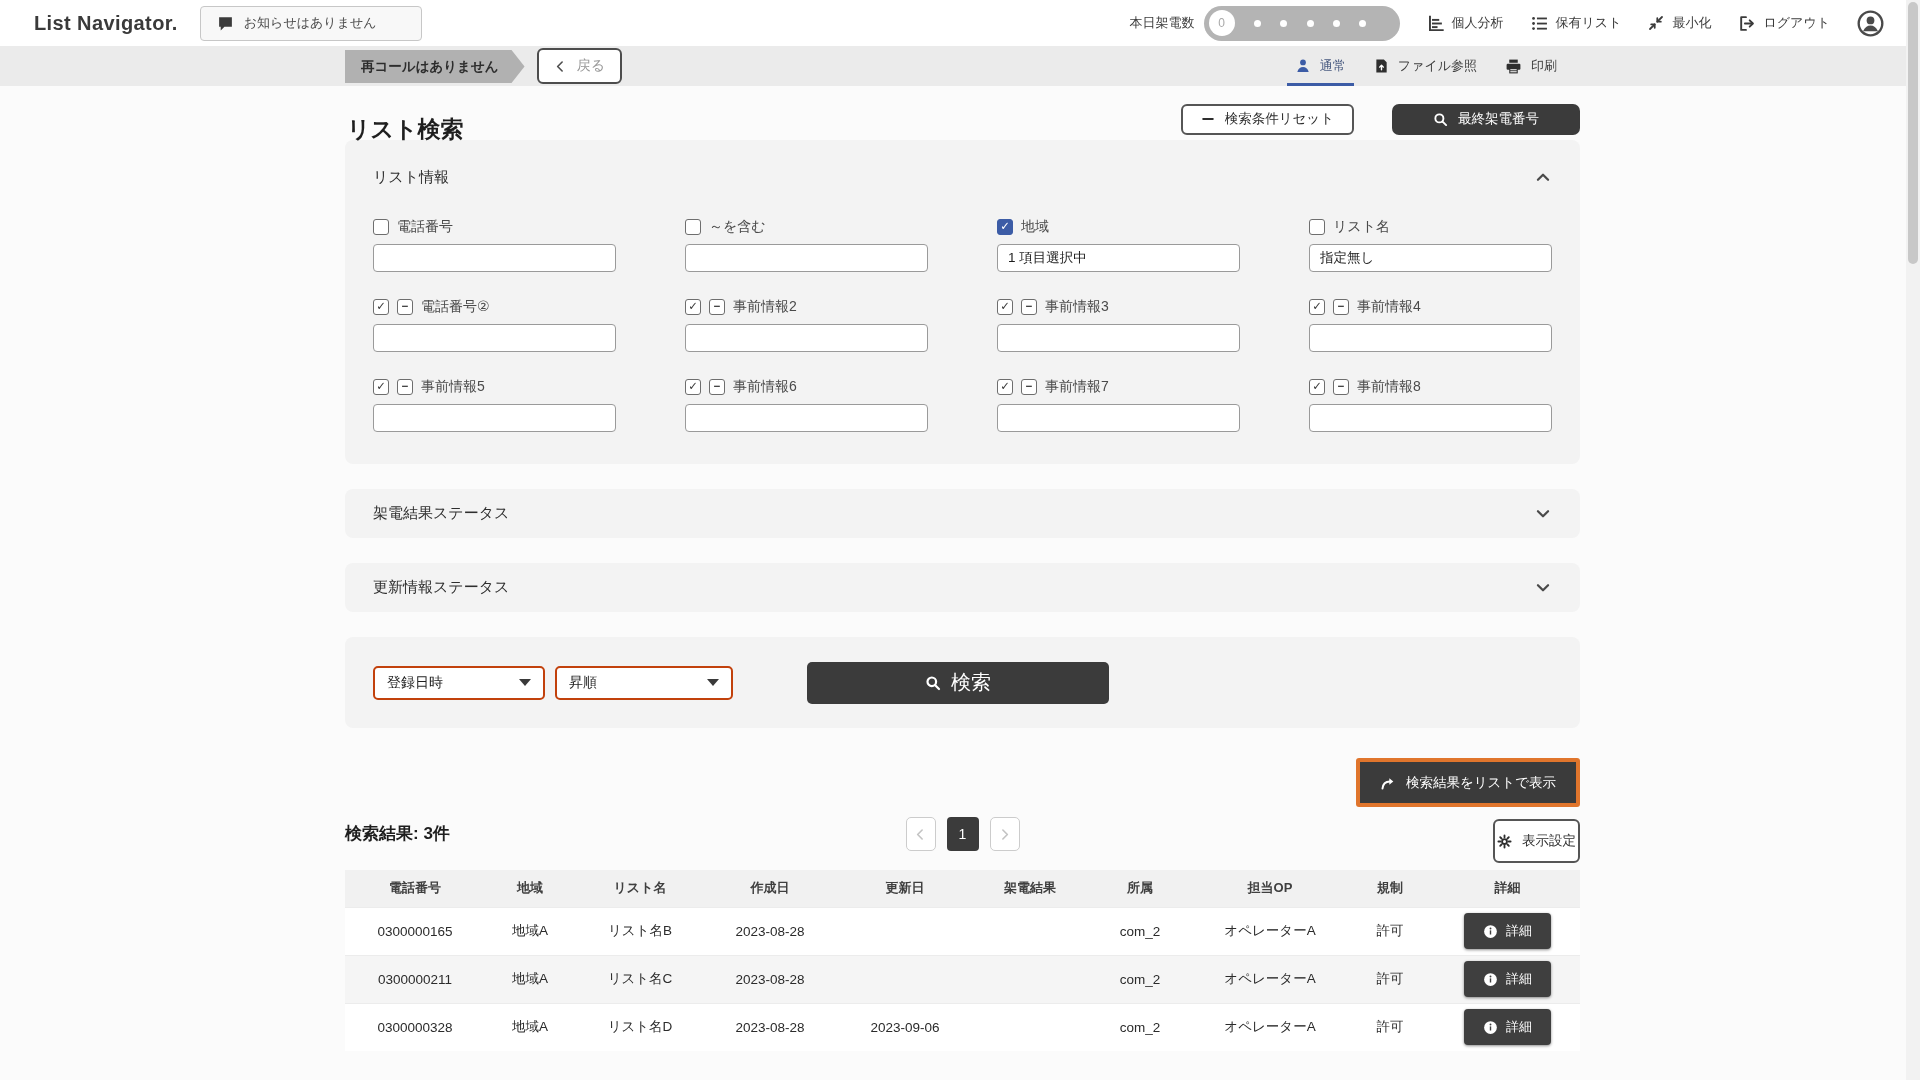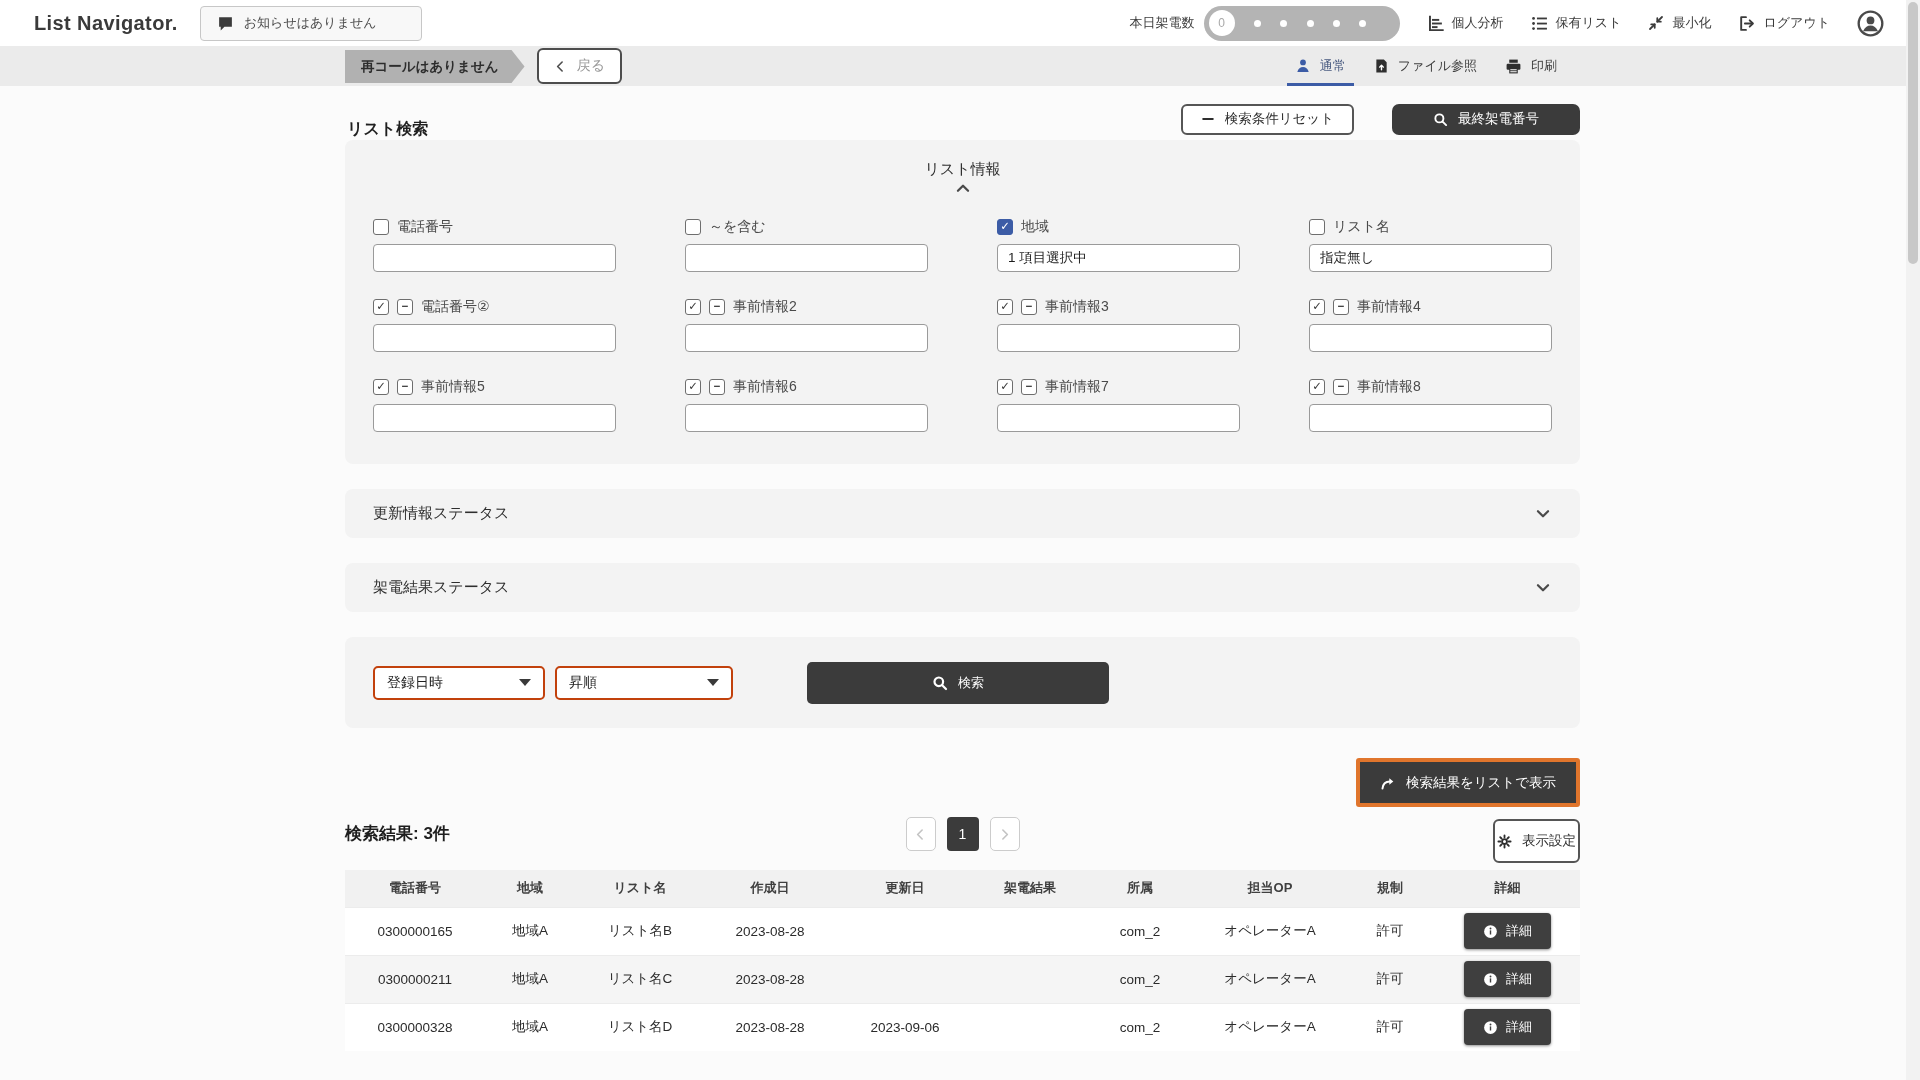--- a/index.html
+++ b/index.html
@@ -39,48 +39,48 @@
   .back-btn{position:absolute;left:537px;top:2px;width:85px;height:36px;background:#fff;border:2px solid #4d4d4d;
     border-radius:6px;display:flex;align-items:center;justify-content:center;gap:10px;font-size:14px;color:#999;cursor:pointer;}
   .modes{position:absolute;right:363px;top:0;height:40px;display:flex;align-items:stretch;gap:28px;}
   .mode{display:flex;align-items:center;gap:9px;font-size:13px;color:#3e3e3e;position:relative;cursor:pointer;white-space:nowrap;}
   .mode.active{color:#47597f;}
   .mode.active::after{content:"";position:absolute;left:-8px;right:-8px;bottom:0;height:3px;background:var(--blue);}
 
   
   main{position:absolute;top:86px;left:345px;width:1235px;}
   .title-row{display:flex;justify-content:space-between;align-items:center;margin-top:16px;height:34px;}
-  .page-title{font-size:16px;font-weight:bold;color:#1f1f1f;margin-left:2px;margin-top:21px;}
+  .page-title{font-size:23px;font-weight:bold;color:#1f1f1f;margin-left:2px;margin-top:21px;}
   .title-buttons{display:flex;gap:38px;align-items:center;}
   .btn-outline{display:flex;align-items:center;justify-content:center;gap:10px;background:#fff;border:2px solid #555;
     border-radius:6px;height:31px;padding:0 18px;font-size:13.5px;color:#2e2e2e;cursor:pointer;white-space:nowrap;}
   .btn-dark{display:flex;align-items:center;justify-content:center;gap:10px;background:var(--dark);color:#fff;border:none;
     border-radius:4px;font-size:13.5px;cursor:pointer;white-space:nowrap;}
   .btn-lastcall{width:188px;height:31px;border-radius:7px;}
 
   .panel{background:var(--panel-bg);border-radius:8px;}
   .panel-listinfo{margin-top:4px;padding:20px 28px 32px;}
-  .panel-header{display:flex;justify-content:space-between;align-items:center;height:34px;font-size:15px;color:#2e2e2e;cursor:pointer;flex-direction:column;}
+  .panel-header{display:flex;justify-content:space-between;align-items:center;height:34px;font-size:15px;color:#2e2e2e;cursor:pointer;}
   .fields-grid{display:grid;grid-template-columns:repeat(4,243px);justify-content:space-between;row-gap:26px;margin-top:24px;}
   .label-row{display:flex;align-items:center;gap:8px;margin-bottom:8px;height:18px;}
   .checkbox{width:16px;height:16px;border:1.5px solid #6e6e6e;border-radius:3px;background:#fff;
     display:flex;align-items:center;justify-content:center;font-size:11.5px;font-weight:bold;color:#3c3c3c;line-height:1;cursor:pointer;}
   .checkbox.blue{background:var(--blue);border-color:var(--blue);color:#fff;}
   .field-label{font-size:14px;color:#4a4a4a;}
   .field input{width:100%;height:28px;border:1px solid #9a9a9a;border-radius:4px;padding:0 10px;
     font-size:13.5px;color:#1d1d1d;background:#fff;font-family:inherit;}
   .panel-collapsed{height:49px;display:flex;align-items:center;justify-content:space-between;
     padding:0 28px;margin-top:25px;font-size:15px;color:#2e2e2e;cursor:pointer;}
   .sort-panel{height:91px;margin-top:25px;display:flex;align-items:center;padding:0 28px;}
   .select{height:34px;background:#fff;border:2px solid #c2410c;border-radius:5px;display:flex;align-items:center;
     justify-content:space-between;padding:0 12px;font-size:14px;color:#1f1f1f;cursor:pointer;}
   .select-field{width:172px;}
   .select-order{width:178px;margin-left:10px;}
   .tri-down{width:0;height:0;border-left:6px solid transparent;border-right:6px solid transparent;border-top:7px solid #3a3a3a;}
-  .btn-search{margin-left:74px;width:302px;height:42px;font-size:13px;border-radius:5px;}
+  .btn-search{margin-left:74px;width:302px;height:42px;font-size:20px;border-radius:5px;}
 
   .show-list-row{display:flex;justify-content:flex-end;margin-top:30px;}
   .btn-showlist{height:49px;padding:0 20px;background:var(--dark);color:#fff;border:4px solid var(--accent);
     border-radius:3px;display:flex;align-items:center;gap:10px;font-size:13.5px;cursor:pointer;}
 
   .results-row{position:relative;margin-top:10px;height:36px;}
   .results-count{position:absolute;left:0;top:5px;font-size:17px;font-weight:600;color:#1e1e1e;}
   .pagination{position:absolute;left:50%;transform:translateX(-50%);top:0;display:flex;gap:11px;align-items:center;}
   .page-arrow{width:30px;height:34px;background:#fff;border:1px solid #ccc;border-radius:5px;
     display:flex;align-items:center;justify-content:center;cursor:pointer;}
@@ -316,29 +316,29 @@
           </div><input type="text" readonly="" style=""></div>
         <div class="field"><div class="label-row">
             <span class="checkbox">✓</span>
             <span class="checkbox">−</span>
             <span class="field-label">事前情報8</span>
           </div><input type="text" readonly="" style=""></div>
       </div>
   </section>
 
   <section class="panel panel-collapsed">
-    <span>更新情報ステータス</span>
+    <span>架電結果ステータス</span>
     <span>
       <svg width="18" height="18" viewBox="0 0 16 16" stroke="#4a4a4a" fill="none" stroke-width="2" stroke-linecap="round" stroke-linejoin="round">
           <path d="M3.5 5.5 8 10l4.5-4.5"></path>
         </svg>
     </span>
   </section>
   <section class="panel panel-collapsed">
-    <span>架電結果ステータス</span>
+    <span>更新情報ステータス</span>
     <span>
       <svg width="18" height="18" viewBox="0 0 16 16" stroke="#4a4a4a" fill="none" stroke-width="2" stroke-linecap="round" stroke-linejoin="round">
           <path d="M3.5 5.5 8 10l4.5-4.5"></path>
         </svg>
     </span>
   </section>
 
   <section class="panel sort-panel">
     <div class="select select-field">
       <span>登録日時</span>

